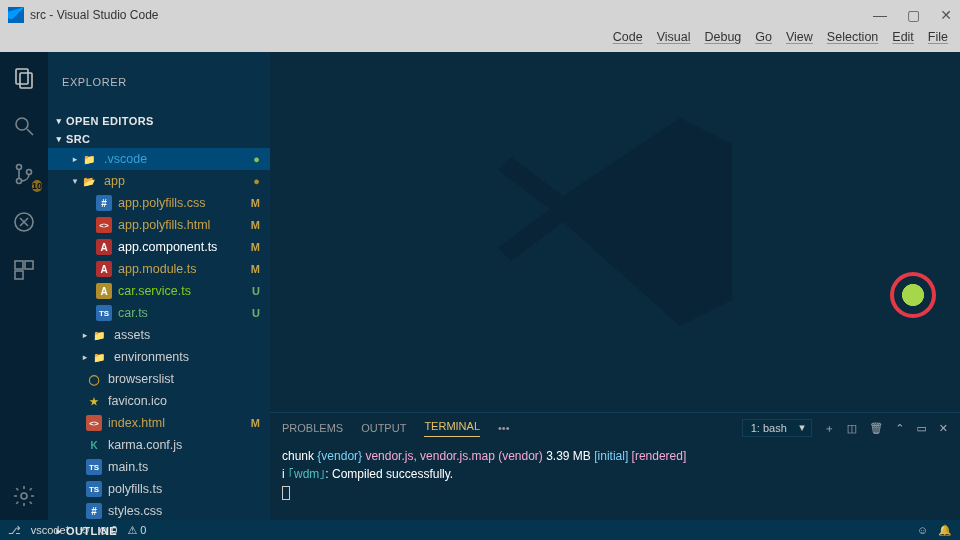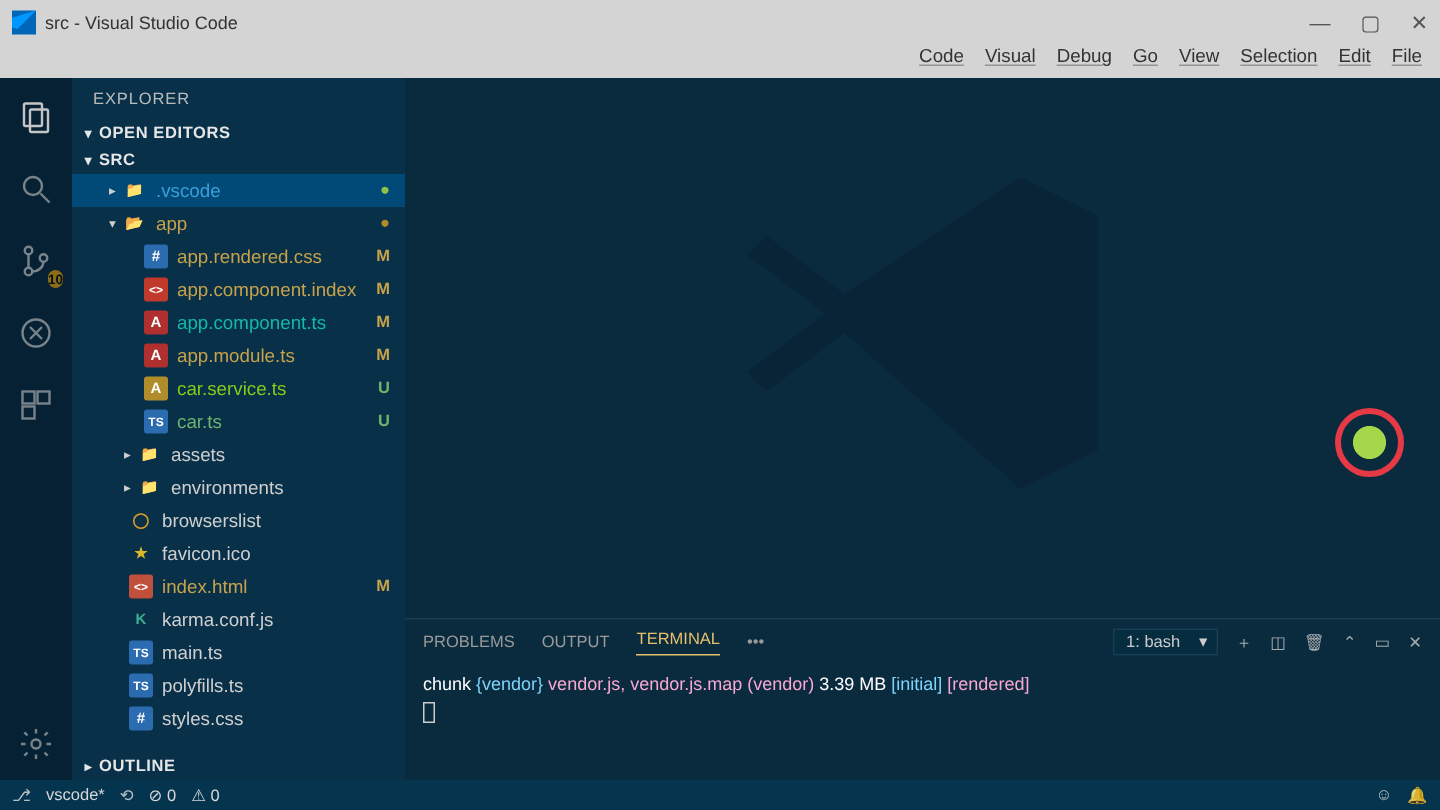--- a/index.html
+++ b/index.html
@@ -14,21 +14,21 @@
 
 .workbench { display: flex; height: 468px; }
 .activitybar { width: 48px; background: #062133; display: flex; flex-direction: column; align-items: center; padding-top: 12px; gap: 20px; position: relative; }
 .activitybar .aicon { width: 28px; height: 28px; display: flex; align-items: center; justify-content: center; cursor: pointer; opacity: 0.6; position: relative; }
 .activitybar .aicon.active { opacity: 1; }
 .activitybar .aicon svg { width: 24px; height: 24px; fill: none; stroke: #c5c5c5; stroke-width: 1.6; }
 .badge { position: absolute; bottom: -4px; right: -4px; background: #e3a003; color: #000; font-size: 9px; border-radius: 8px; padding: 0 0; line-height: 12px; font-weight: bold; }
 .activitybar .settings { margin-top: auto; margin-bottom: 10px; }
 
 .sidebar { width: 222px; background: #083049; font-size: 12.5px; color: #cfcfcf; display: flex; flex-direction: column; }
-.sidebar-title { padding: 8px 14px; font-size: 11px; letter-spacing: 0.6px; color: #bbb; }
+.sidebar-title { padding: 24px 14px; font-size: 11px; letter-spacing: 0.6px; color: #bbb; }
 .section-hdr { display: flex; align-items: center; padding: 3px 6px; font-weight: bold; font-size: 11px; letter-spacing: 0.4px; color: #e6e6e6; cursor: pointer; }
 .chev { width: 10px; display: inline-block; text-align: center; margin-right: 2px; font-size: 9px; }
 .tree { list-style: none; }
 .tree li { display: flex; align-items: center; padding: 2px 0 2px 0; height: 22px; cursor: pointer; position: relative; }
 .tree li .ficon { width: 16px; height: 16px; margin-right: 6px; display: inline-flex; align-items: center; justify-content: center; font-size: 10px; font-weight: bold; border-radius: 2px; }
 .tree li .git { position: absolute; right: 10px; font-size: 11px; font-weight: bold; }
 .sel { background: #014a77; }
 .folder-ic { color: #e2b658; }
 .dot-green { color: #8dc149; font-size: 14px; line-height: 1; }
 
@@ -148,31 +148,31 @@
       </li>
       <li style="padding-left:22px">
         <span class="chev">▾</span>
         <span class="ficon folder-ic">📂</span>
         <span style="color:#c7a24a">app</span>
         <span class="git" style="color:#b08d2a">●</span>
       </li>
 
       <li style="padding-left:48px">
           <span class="ficon" style="background:#2b6cb0;color:#fff">#</span>
-          <span style="color:#c7a24a">app.rendered.css</span>
+          <span style="color:#c7a24a">app.polyfills.css</span>
           <span class="git" style="color:#c7a24a">M</span>
         </li>
       <li style="padding-left:48px">
           <span class="ficon" style="background:#c0392b;color:#fff;font-size:8px">&lt;&gt;</span>
-          <span style="color:#c7a24a">app.component.index</span>
+          <span style="color:#c7a24a">app.polyfills.html</span>
           <span class="git" style="color:#c7a24a">M</span>
         </li>
       <li style="padding-left:48px">
           <span class="ficon" style="background:#b03030;color:#fff">A</span>
-          <span style="color:#14b8a6">app.component.ts</span>
+          <span style="color:#ffffff">app.component.ts</span>
           <span class="git" style="color:#c7a24a">M</span>
         </li>
       <li style="padding-left:48px">
           <span class="ficon" style="background:#b03030;color:#fff">A</span>
           <span style="color:#c7a24a">app.module.ts</span>
           <span class="git" style="color:#c7a24a">M</span>
         </li>
       <li style="padding-left:48px">
           <span class="ficon" style="background:#b08d2a;color:#fff">A</span>
           <span style="color:#84cc16">car.service.ts</span>
@@ -251,20 +251,23 @@
           <span class="picon">🗑</span>
           <span class="picon">⌃</span>
           <span class="picon">▭</span>
           <span class="picon">✕</span>
         </div>
       </div>
       <div class="terminal-body">
         <div>
           <span class="w">chunk </span><span class="y">{vendor}</span><span class="g"> vendor.js, vendor.js.map </span><span class="g">(vendor)</span><span class="w"> 3.39 MB </span><span class="y">[initial]</span><span>  </span><span class="g">[rendered]</span>
         </div>
+        <div>
+          <span class="w">i </span><span class="c">｢wdm｣</span><span class="w">: Compiled successfully.</span>
+        </div>
         <div><span class="cursor-block"></span></div>
       </div>
     </div>
   </div>
 </div>
 
 <div class="statusbar">
   <div class="left">
     <span class="sb-ic">⎇</span>
     <span>vscode*</span>

